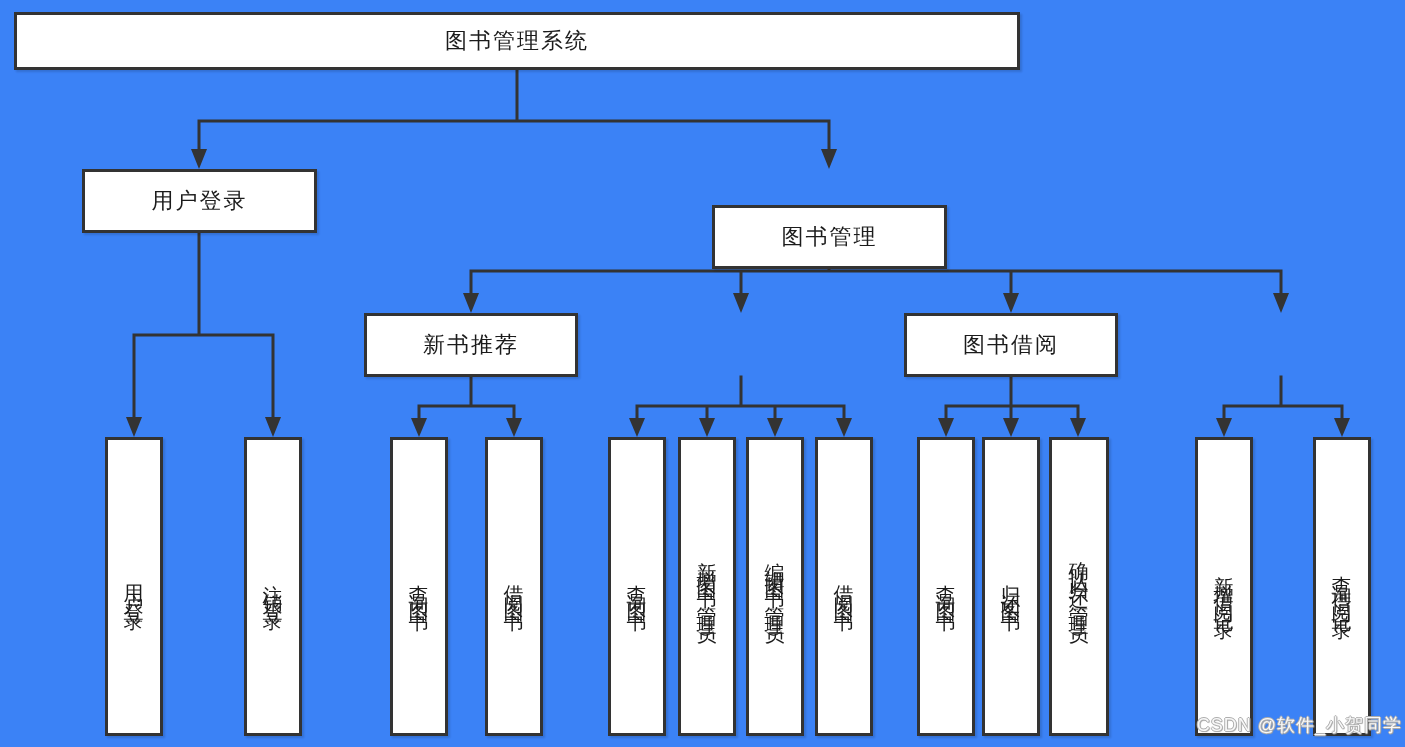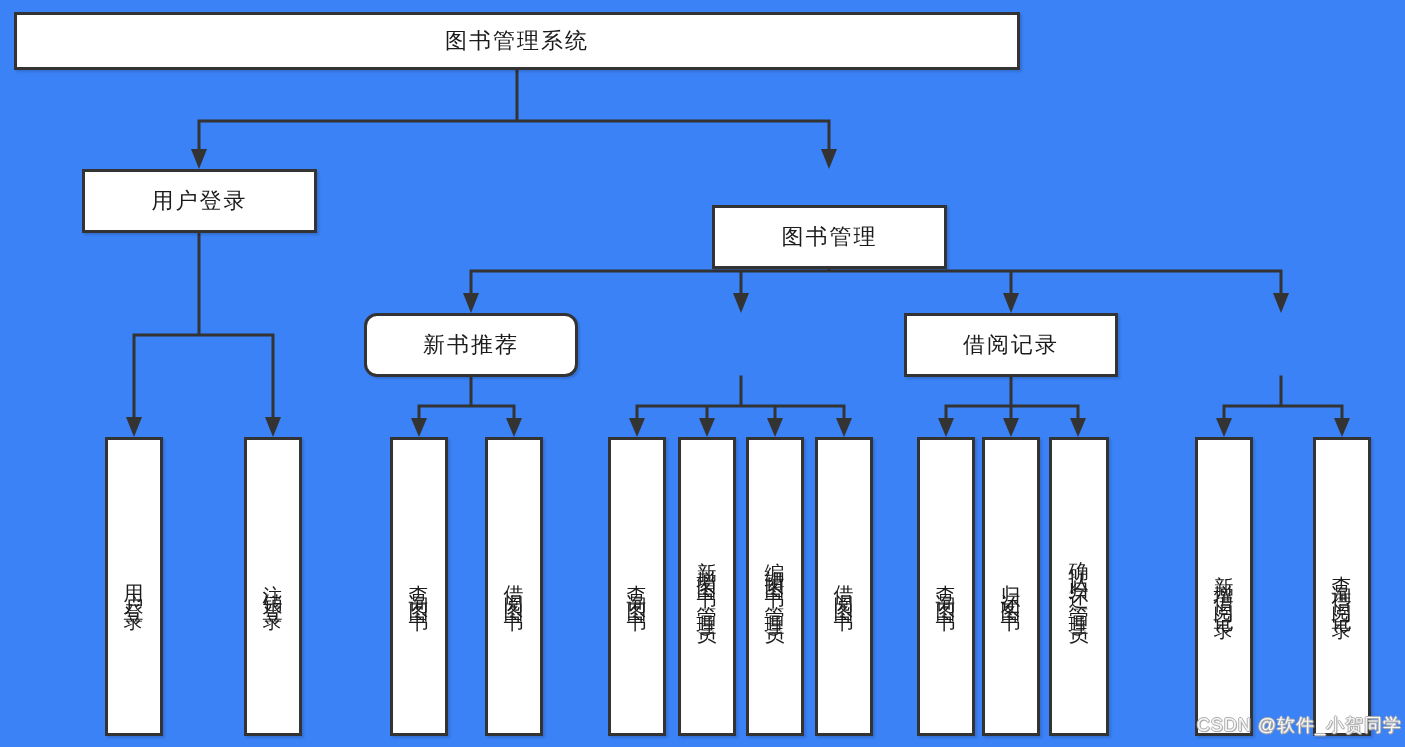--- a/index.html
+++ b/index.html
@@ -100,25 +100,25 @@
     <span class="hlabel">图书管理系统</span>
   </div>
 
   <div class="box" style="left:82px; top:169px; width:235px; height:64px;">
     <span class="hlabel">用户登录</span>
   </div>
   <div class="box" style="left:712px; top:169px; width:235px; height:64px;margin-top:36px;">
     <span class="hlabel">图书管理</span>
   </div>
 
-  <div class="box" style="left:364px; top:313px; width:214px; height:64px;border-radius:13px;">
+  <div class="box" style="left:364px; top:313px; width:214px; height:64px;">
     <span class="hlabel">新书推荐</span>
   </div>
   <div class="box" style="left:904px; top:313px; width:214px; height:64px;">
-    <span class="hlabel">借阅记录</span>
+    <span class="hlabel">图书借阅</span>
   </div>
 
   <div class="box leaf" style="left:105px;">
     <span class="vlabel">用户登录</span>
   </div>
   <div class="box leaf" style="left:244px;">
     <span class="vlabel">注销登录</span>
   </div>
 
   <div class="box leaf" style="left:390px;">

